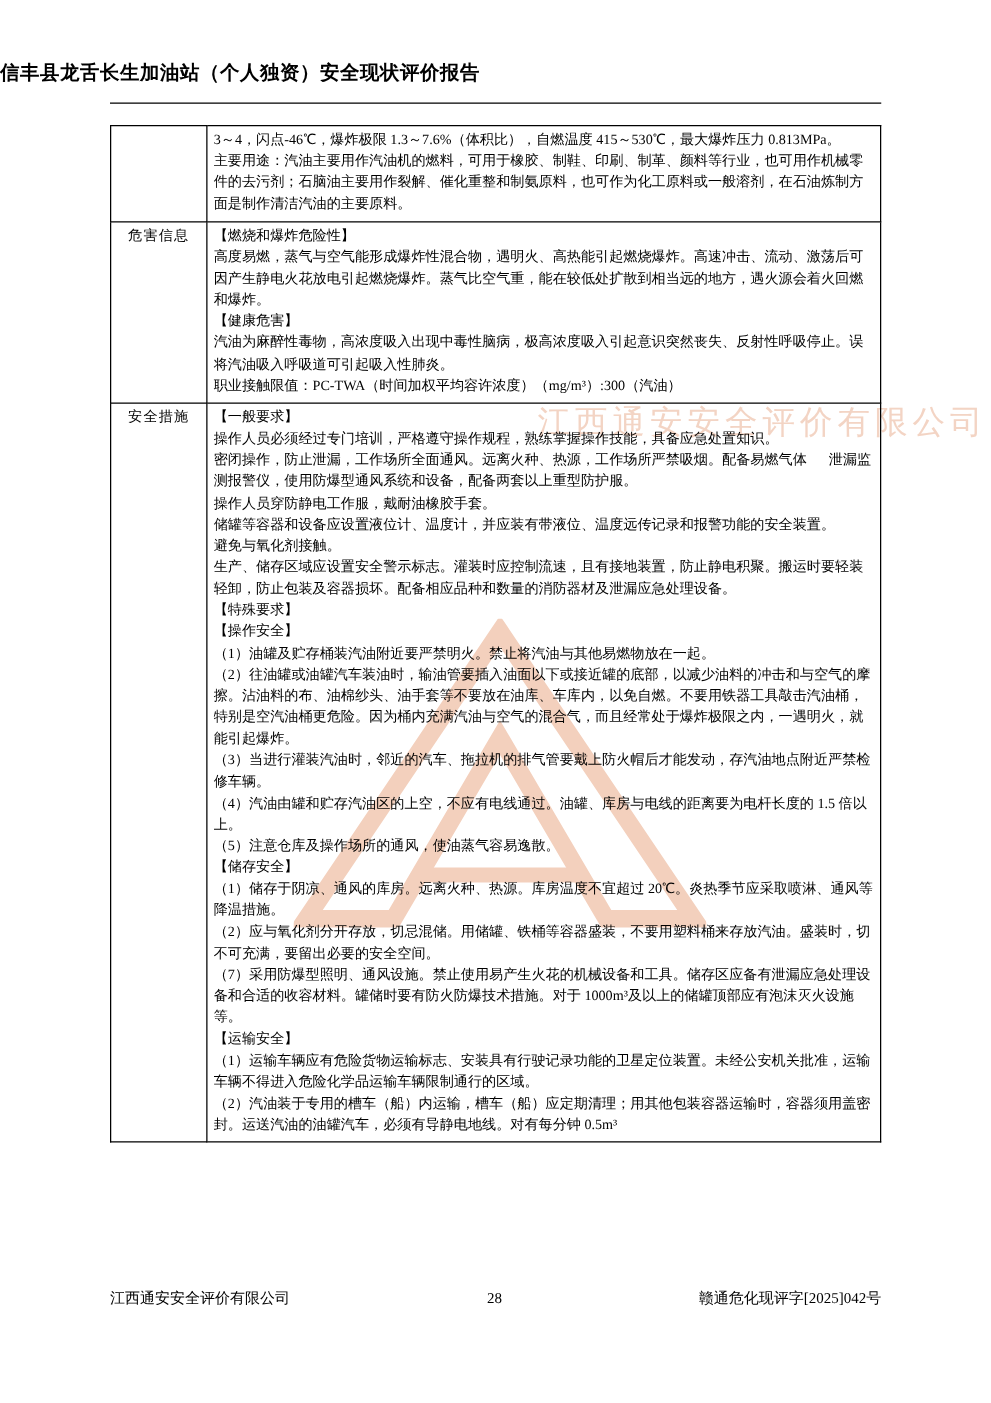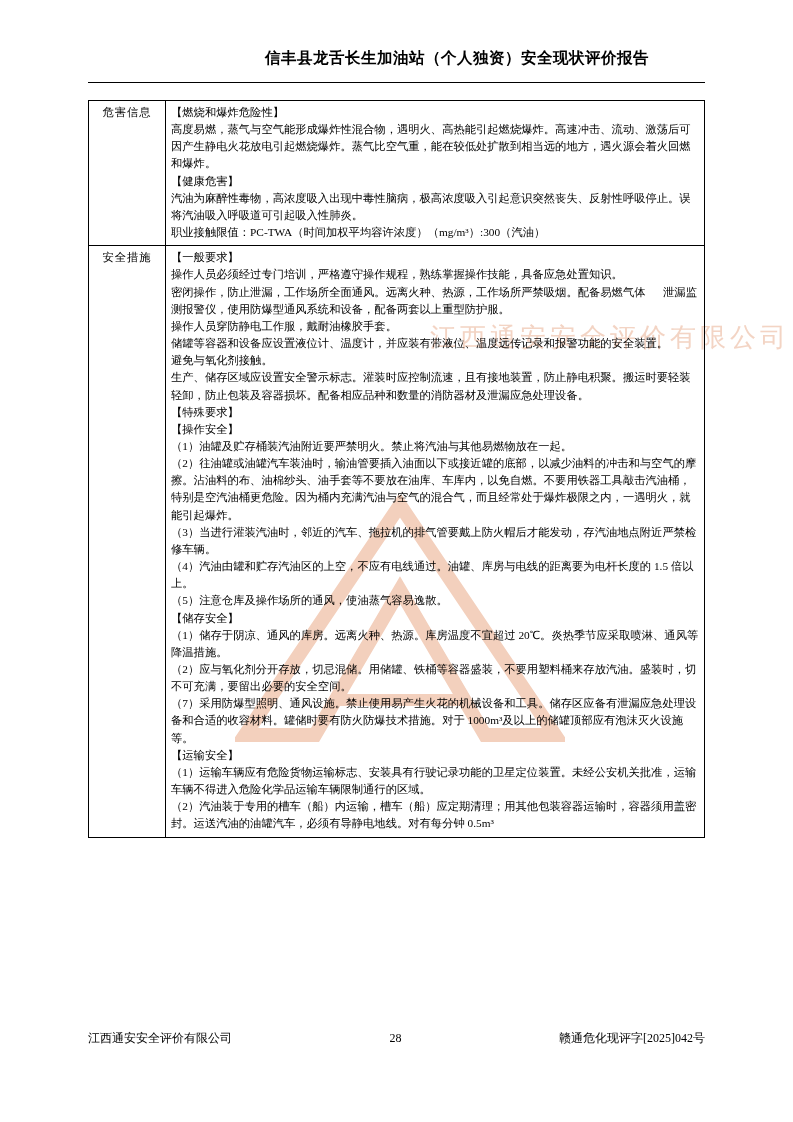--- a/index.html
+++ b/index.html
@@ -60,21 +60,21 @@
   .wm-shape svg { display: block; }
 
   .content { position: relative; z-index: 2; }
 
   
   .header {
     position: absolute;
     left: 0;
     top: 48px;
     width: 649px;
-    text-align: right;
+    text-align: left;
   }
   .header-title {
     font-size: 15.5px;
     font-family: "Liberation Serif", serif;
     font-weight: bold;
     letter-spacing: .5px;
   }
   .header-rule {
     position: absolute;
     left: 88px;
@@ -146,20 +146,27 @@
 
   <div class="content">
 
     <div class="header">
       <div class="header-title">信丰县龙舌长生加油站（个人独资）安全现状评价报告</div>
     </div>
     <div class="header-rule"></div>
 
     <table class="table">
       <tbody>
+        <tr>
+          <td class="label-cell"></td>
+          <td class="body-cell">
+            <p>3～4，闪点-46℃，爆炸极限 1.3～7.6%（体积比），自燃温度 415～530℃，最大爆炸压力 0.813MPa。</p>
+            <p>主要用途：汽油主要用作汽油机的燃料，可用于橡胶、制鞋、印刷、制革、颜料等行业，也可用作机械零件的去污剂；石脑油主要用作裂解、催化重整和制氨原料，也可作为化工原料或一般溶剂，在石油炼制方面是制作清洁汽油的主要原料。</p>
+          </td>
+        </tr>
         <tr>
           <td class="label-cell">危害信息</td>
           <td class="body-cell">
             <p class="sec-head">【燃烧和爆炸危险性】</p>
             <p>高度易燃，蒸气与空气能形成爆炸性混合物，遇明火、高热能引起燃烧爆炸。高速冲击、流动、激荡后可因产生静电火花放电引起燃烧爆炸。蒸气比空气重，能在较低处扩散到相当远的地方，遇火源会着火回燃和爆炸。</p>
             <p class="sec-head">【健康危害】</p>
             <p>汽油为麻醉性毒物，高浓度吸入出现中毒性脑病，极高浓度吸入引起意识突然丧失、反射性呼吸停止。误将汽油吸入呼吸道可引起吸入性肺炎。</p>
             <p>职业接触限值：PC-TWA（时间加权平均容许浓度）（mg/m³）:300（汽油）</p>
           </td>
         </tr>

